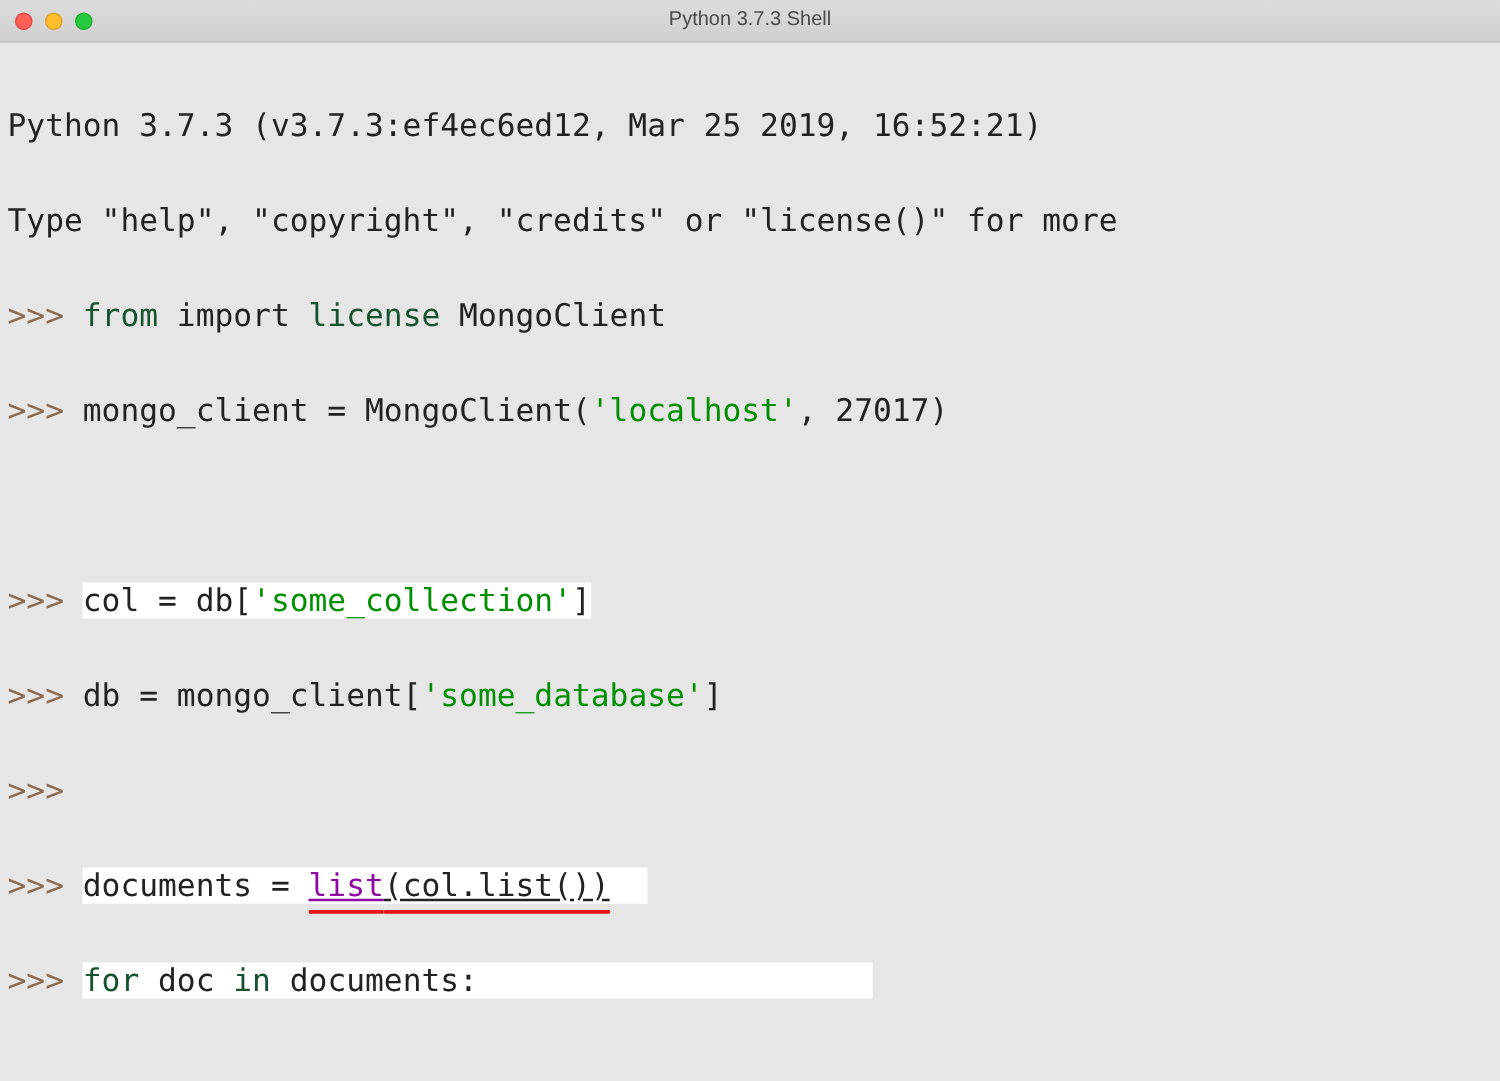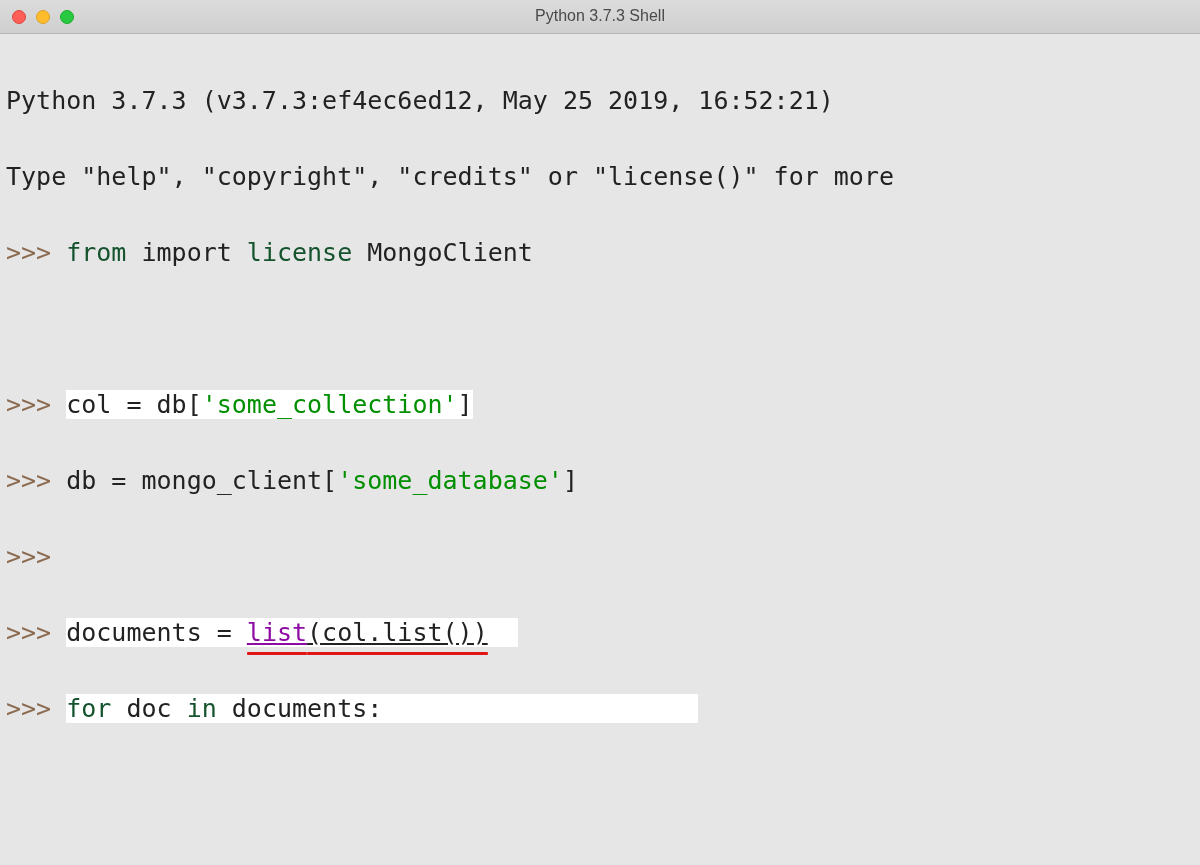--- a/index.html
+++ b/index.html
@@ -72,23 +72,24 @@
 <div class="titlebar">
   <div class="traffic-lights">
     <div class="tl close"></div>
     <div class="tl min"></div>
     <div class="tl max"></div>
   </div>
   <div class="title">Python 3.7.3 Shell</div>
 </div>
 
 <div class="content">
-<span class="row">Python 3.7.3 (v3.7.3:ef4ec6ed12, May 25 2019, 16:52:21)</span>
+<span class="row">Python 3.7.3 (v3.7.3:ef4ec6ed12, Mar 25 2019, 16:52:21)</span>
 <span class="row">Type "help", "copyright", "credits" or "license()" for more</span>
 <span class="row"><span class="prompt">&gt;&gt;&gt; </span><span class="kw-orange">from</span><span> import </span><span class="kw-orange">license</span><span> MongoClient</span></span>
+<span class="row"><span class="prompt">&gt;&gt;&gt; </span><span>mongo_client = MongoClient(</span><span class="str-green">'localhost'</span><span>, 27017)</span></span>
 <span class="row"> </span>
 <span class="row"><span class="prompt">&gt;&gt;&gt; </span><span class="hl-white"><span>col = db[</span><span class="str-green">'some_collection'</span><span>]</span></span></span>
 <span class="row"><span class="prompt">&gt;&gt;&gt; </span><span>db = mongo_client[</span><span class="str-green">'some_database'</span><span>]</span></span>
 <span class="row"><span class="prompt">&gt;&gt;&gt; </span></span>
 <span class="row"><span class="prompt">&gt;&gt;&gt; </span><span class="hl-white"><span>documents = </span><span class="kw-purple underline-red">list</span><span class="underline-red">(col.list())</span>  </span></span>
 <span class="row"><span class="prompt">&gt;&gt;&gt; </span><span class="hl-white"><span class="kw-orange">for</span><span> doc </span><span class="kw-orange">in</span><span> documents:</span>                     </span></span>
 
 
 
 

